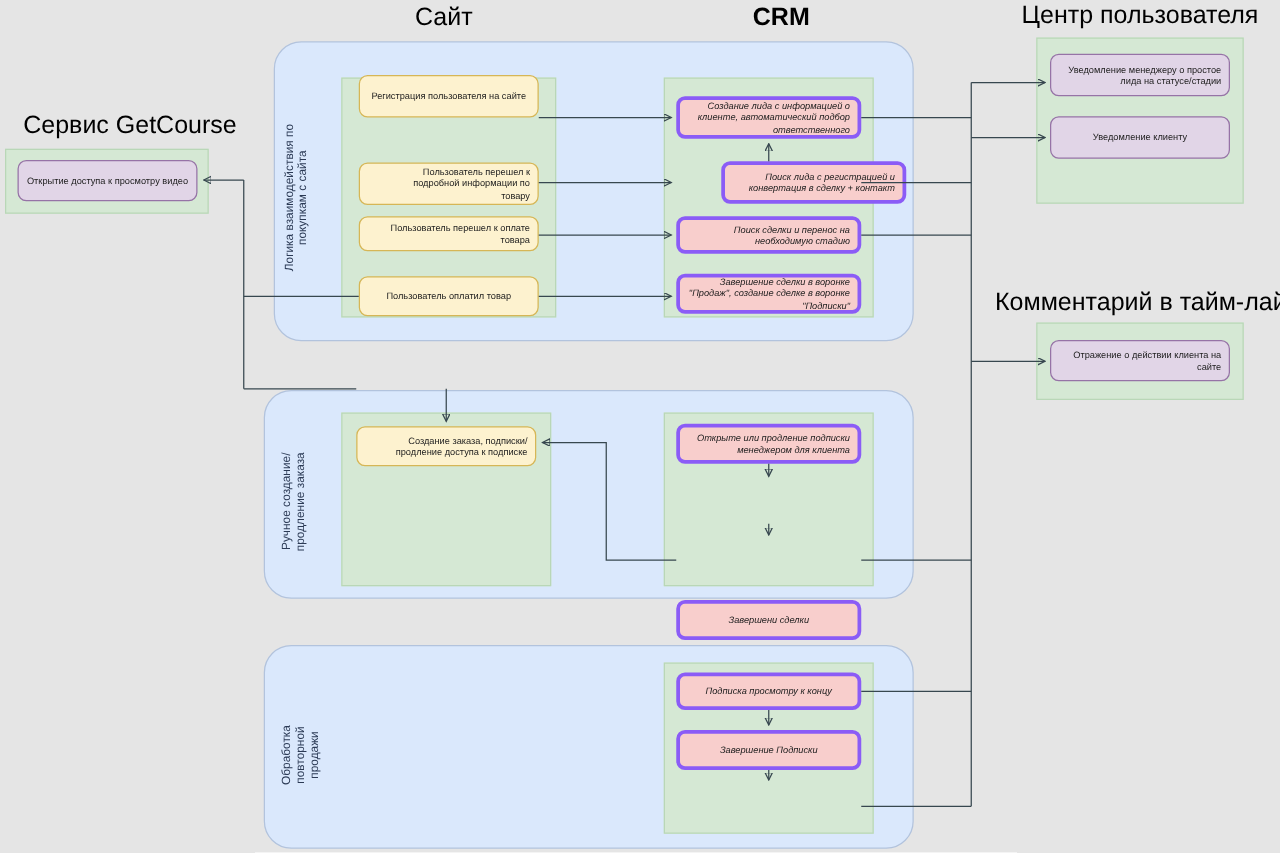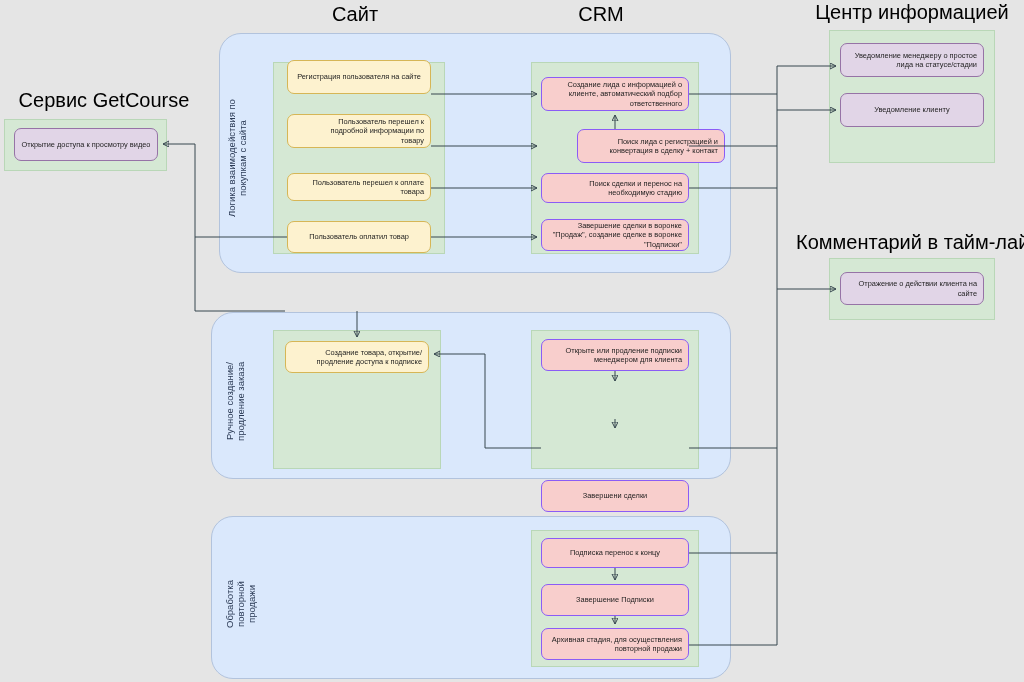--- a/index.html
+++ b/index.html
@@ -11,48 +11,48 @@
   .lane{position:absolute;background:#dae8fc;border:1px solid #b2c3dd;border-radius:22px;box-sizing:border-box;}
   .lane-label{position:absolute;color:#2b3a55;font-size:9.5px;line-height:11px;text-align:center;
                writing-mode:vertical-rl;transform:rotate(180deg);white-space:pre-line;}
 
   .group{position:absolute;background:#d5e8d4;border:1px solid #b9d7b7;box-sizing:border-box;}
 
   .node{position:absolute;box-sizing:border-box;border-radius:7px;display:flex;align-items:center;
         justify-content:center;text-align:right;font-size:7.4px;line-height:9.2px;padding:3px 6px;
         color:#1d1d1d;}
   .node.yellow{background:#fdf2cf;border:1px solid #d6b656;}
-  .node.red{background:#f8cecc;border:1px solid #8b5cf6;}
+  .node.red{background:#f8cecc;border:3px solid #8b5cf6;font-style:italic;}
   .node.purple{background:#e1d5e7;border:1px solid #9673a6;}
 
   svg.wires{position:absolute;left:0;top:0;width:1024px;height:682px;pointer-events:none;}
   svg.wires path,svg.wires line{stroke:#37474f;stroke-width:1;fill:none;}
 </style>
 </head>
 <body>
 
 <div id="canvas">
 
   <div class="col-title" style="left:300px;top:2px;width:110px;">Сайт</div>
-  <div class="col-title" style="left:546px;top:2px;width:110px;">CRM</div>
-  <div class="col-title" style="left:804px;top:0px;width:216px;">Центр информацией</div>
+  <div class="col-title" style="left:570px;top:2px;width:110px;font-weight:bold;">CRM</div>
+  <div class="col-title" style="left:804px;top:0px;width:216px;">Центр пользователя</div>
   <div class="col-title" style="left:4px;top:88px;width:200px;">Сервис GetCourse</div>
   <div class="col-title" style="left:796px;top:230px;width:228px;">Комментарий в тайм-лайн</div>
 
   <div class="lane" style="left:219px;top:33px;width:512px;height:240px;">
     <div class="lane-label" style="left:6px;top:44px;height:160px;width:24px;">Логика взаимодействия по
 покупкам с сайта</div>
   </div>
   <div class="group" style="left:273px;top:62px;width:172px;height:192px;"></div>
   <div class="group" style="left:531px;top:62px;width:168px;height:192px;"></div>
 
   <div class="node yellow" style="left:287px;top:60px;width:144px;height:34px;">
     <span>Регистрация пользователя на сайте</span>
   </div>
-  <div class="node yellow" style="left:287px;top:114px;width:144px;height:34px;padding-left:40px;">
+  <div class="node yellow" style="left:287px;top:130px;width:144px;height:34px;padding-left:40px;">
     <span>Пользователь перешел к подробной информации по товару</span>
   </div>
   <div class="node yellow" style="left:287px;top:173px;width:144px;height:28px;">
     <span>Пользователь перешел к оплате товара</span>
   </div>
   <div class="node yellow" style="left:287px;top:221px;width:144px;height:32px;">
     <span>Пользователь оплатил товар</span>
   </div>
 
   <div class="node red" style="left:541px;top:77px;width:148px;height:34px;">
@@ -69,45 +69,42 @@
   </div>
 
   <div class="lane" style="left:211px;top:312px;width:520px;height:167px;">
     <div class="lane-label" style="left:12px;top:34px;height:108px;width:24px;">Ручное создание/
 продление заказа</div>
   </div>
   <div class="group" style="left:273px;top:330px;width:168px;height:139px;"></div>
   <div class="group" style="left:531px;top:330px;width:168px;height:139px;"></div>
 
   <div class="node yellow" style="left:285px;top:341px;width:144px;height:32px;">
-    <span>Создание товара, открытие/продление доступа к подписке</span>
+    <span>Создание заказа, подписки/продление доступа к подписке</span>
   </div>
 
   <div class="node red" style="left:541px;top:339px;width:148px;height:32px;">
     <span>Открыте или продление подписки менеджером для клиента</span>
   </div>
   <div class="node red" style="left:541px;top:432px;width:148px;height:32px;margin-top:48px;">
     <span>Завершени сделки</span>
   </div>
 
   <div class="lane" style="left:211px;top:516px;width:520px;height:163px;">
     <div class="lane-label" style="left:12px;top:42px;height:90px;width:30px;">Обработка
 повторной
 продажи</div>
   </div>
   <div class="group" style="left:531px;top:530px;width:168px;height:137px;"></div>
 
   <div class="node red" style="left:541px;top:538px;width:148px;height:30px;">
-    <span>Подписка перенос к концу</span>
+    <span>Подписка просмотру к концу</span>
   </div>
   <div class="node red" style="left:541px;top:584px;width:148px;height:32px;">
     <span>Завершение Подписки</span>
-  </div>
-  <div class="node red" style="left:541px;top:628px;width:148px;height:32px;">
-    <span>Архивная стадия, для осуществления повторной продажи</span>
   </div>
 
   <div class="group" style="left:829px;top:30px;width:166px;height:133px;"></div>
   <div class="node purple" style="left:840px;top:43px;width:144px;height:34px;">
     <span>Уведомление менеджеру о простое лида на статусе/стадии</span>
   </div>
   <div class="node purple" style="left:840px;top:93px;width:144px;height:34px;">
     <span>Уведомление клиенту</span>
   </div>
 

